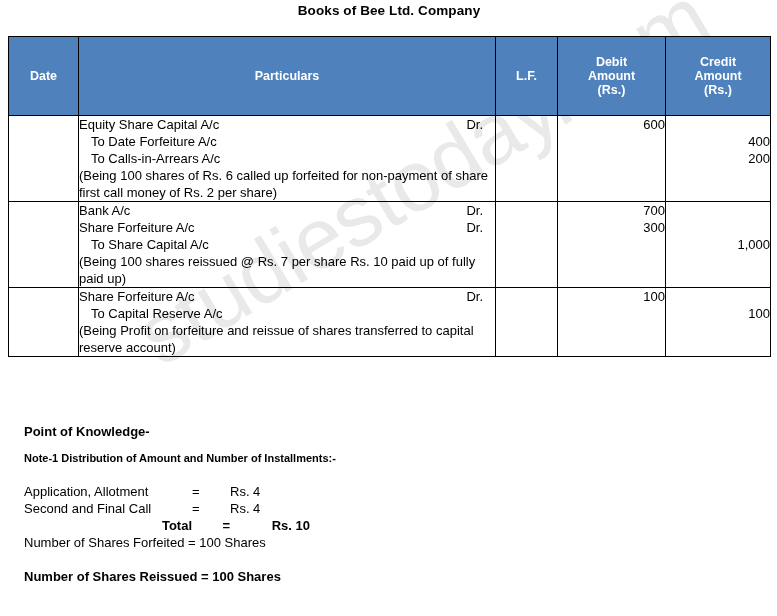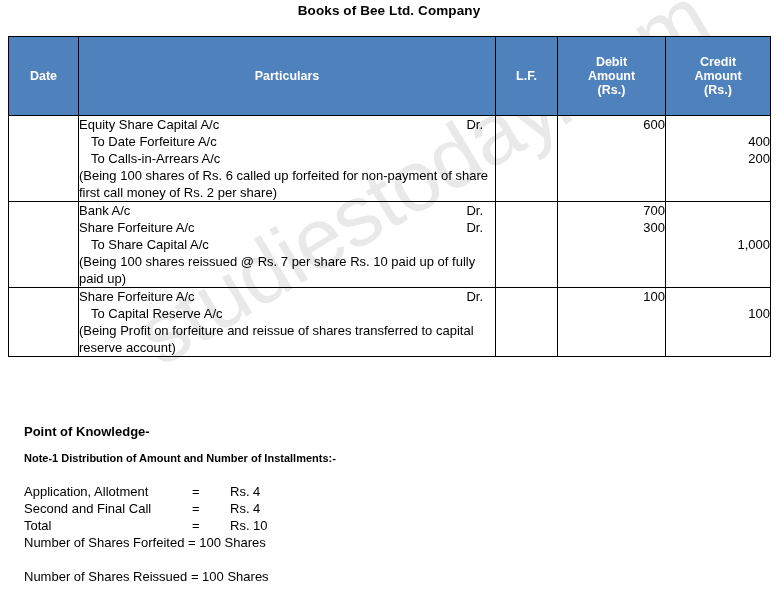--- a/index.html
+++ b/index.html
@@ -163,29 +163,29 @@
   }
   #installments-table td {
     padding: 0;
     font-size: 13px;
     line-height: 17px;
     white-space: nowrap;
   }
   #installments-table td.c-label { width: 168px; }
   #installments-table td.c-eq    { width: 38px; }
   #installments-table td.c-val   { width: 80px; }
-  #installments-table tr.total-row td { font-weight: normal; }
+  #installments-table tr.total-row td { font-weight: bold; text-align: right; }
 
   .note-line {
     font-size: 13px;
     line-height: 17px;
     white-space: nowrap;
   }
   #shares-forfeited { margin-top: 0px; }
-  #shares-reissued  { margin-top: 17px; }
+  #shares-reissued  { margin-top: 17px; font-weight: bold; }
 </style>
 </head>
 <body>
 
 <div id="watermark-layer">
   <div id="watermark-text">studiestoday.com</div>
 </div>
 
 <div id="page">
 

